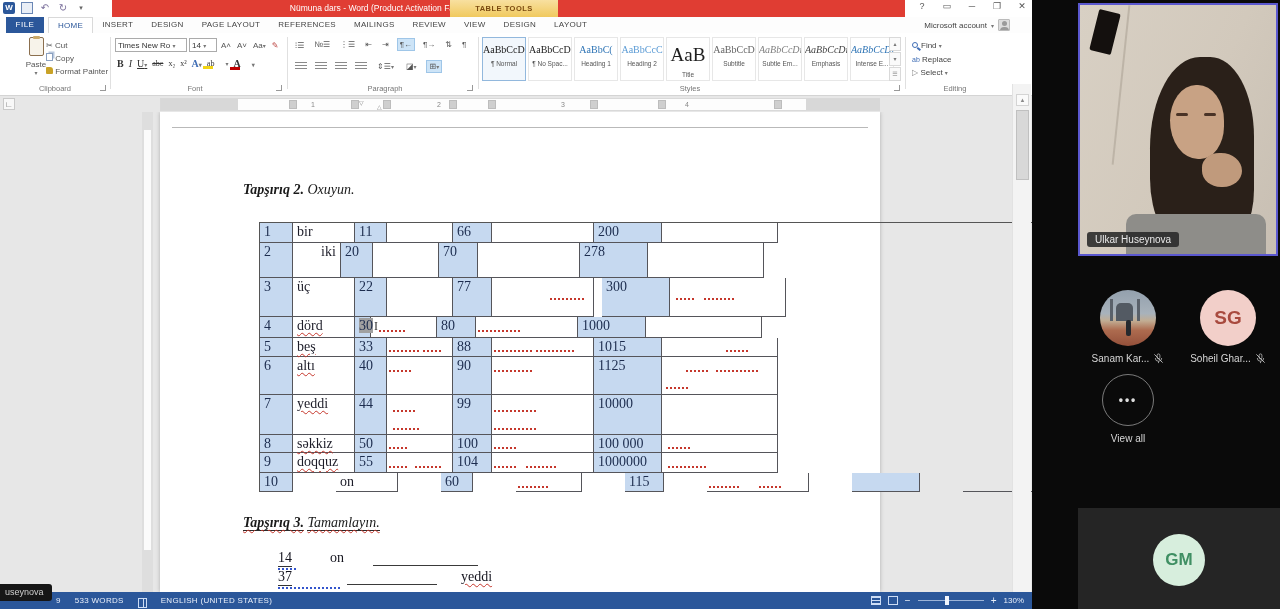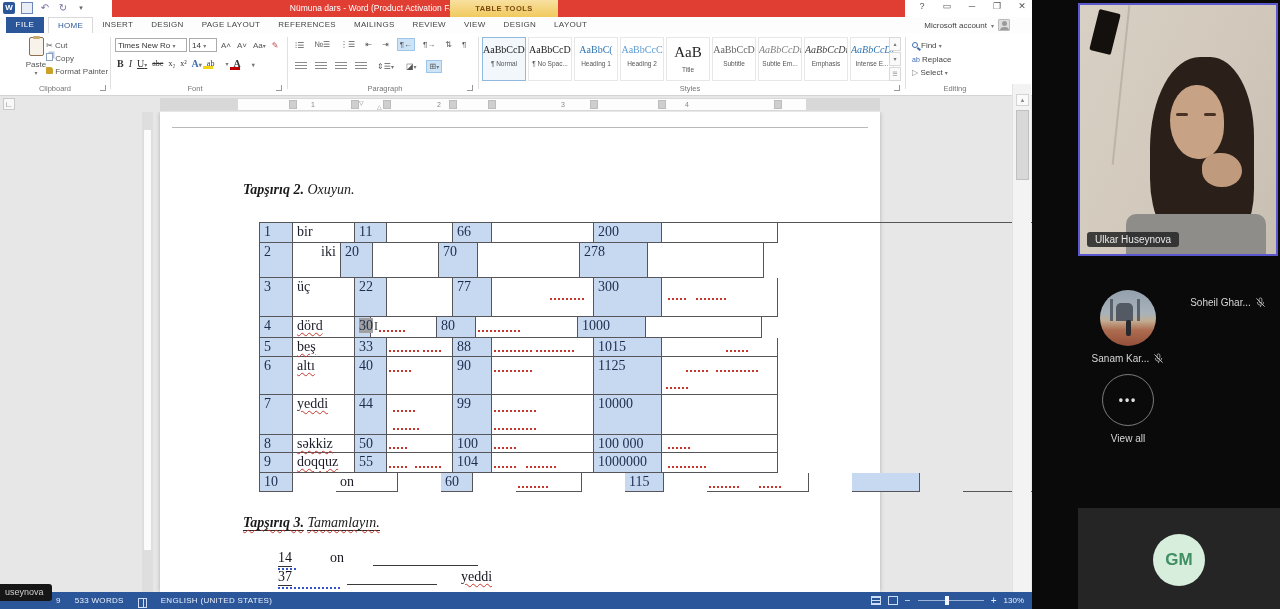--- a/index.html
+++ b/index.html
@@ -273,21 +273,21 @@
           </div>
           <div class="stile">
             <div class="ssample" style="color: rgb(46, 116, 181);">AaBbC(</div>
             <div class="sname">Heading 1</div>
           </div>
           <div class="stile">
             <div class="ssample" style="color: rgb(91, 155, 213);">AaBbCcC</div>
             <div class="sname">Heading 2</div>
           </div>
           <div class="stile">
-            <div class="ssample" style="color: rgb(31, 31, 31); font-size: 15px;">AaB</div>
+            <div class="ssample" style="color: rgb(31, 31, 31); font-size: 19px;">AaB</div>
             <div class="sname">Title</div>
           </div>
           <div class="stile">
             <div class="ssample" style="color: rgb(102, 102, 102);">AaBbCcD</div>
             <div class="sname">Subtitle</div>
           </div>
           <div class="stile">
             <div class="ssample" style="color: rgb(128, 128, 128); font-style: italic;">AaBbCcDi</div>
             <div class="sname">Subtle Em...</div>
           </div>
@@ -372,21 +372,21 @@
             </div>
             <div class="t-row" style="height: 39px;">
               <div class="t-cell shaded" style="width: 33px;"><span>3</span></div>
               <div class="t-cell" style="width: 62px;"><span>üç</span></div>
               <div class="t-cell shaded" style="width: 32px;"><span>22</span></div>
               <div class="t-cell" style="width: 66px;"></div>
               <div class="t-cell shaded" style="width: 39px;"><span>77</span></div>
               <div class="t-cell" style="width: 102px;">
                 <div class="sqg" style="left: 58px; top: 20px; width: 34px;"></div>
               </div>
-              <div class="t-cell shaded" style="width: 68px;"><span>300</span></div>
+              <div class="t-cell shaded" style="width: 68px; margin-left: 8px;"><span>300</span></div>
               <div class="t-cell" style="width: 116px;">
                 <div class="sqg" style="left: 6px; top: 20px; width: 20px;"></div>
                 <div class="sqg" style="left: 34px; top: 20px; width: 30px;"></div>
               </div>
             </div>
             <div class="t-row" style="height: 21px;">
               <div class="t-cell shaded" style="width: 33px;"><span>4</span></div>
               <div class="t-cell" style="width: 62px;"><span class="missp">dörd</span></div>
               <div class="t-cell shaded" style="width: 16px;"><span class="selected30">30</span><span class="caret">I</span></div>
               <div class="t-cell" style="width: 66px;">
@@ -570,20 +570,21 @@
           <span>Sanam Kar...</span>
           <svg width="11" height="11" viewBox="0 0 24 24" fill="none" stroke="#a9a9a9" stroke-width="2">
               <rect x="9" y="2" width="6" height="11" rx="3"></rect>
               <path d="M5 11a7 7 0 0 0 14 0"></path>
               <line x1="12" y1="18" x2="12" y2="22"></line>
               <line x1="3" y1="3" x2="21" y2="21" stroke="#c0c0c0"></line>
             </svg>
         </div>
       </div>
       <div class="ptile">
+        <div class="avatar av-sg">SG</div>
         <div class="plabel">
           <span>Soheil Ghar...</span>
           <svg width="11" height="11" viewBox="0 0 24 24" fill="none" stroke="#a9a9a9" stroke-width="2">
               <rect x="9" y="2" width="6" height="11" rx="3"></rect>
               <path d="M5 11a7 7 0 0 0 14 0"></path>
               <line x1="12" y1="18" x2="12" y2="22"></line>
               <line x1="3" y1="3" x2="21" y2="21" stroke="#c0c0c0"></line>
             </svg>
         </div>
       </div>

